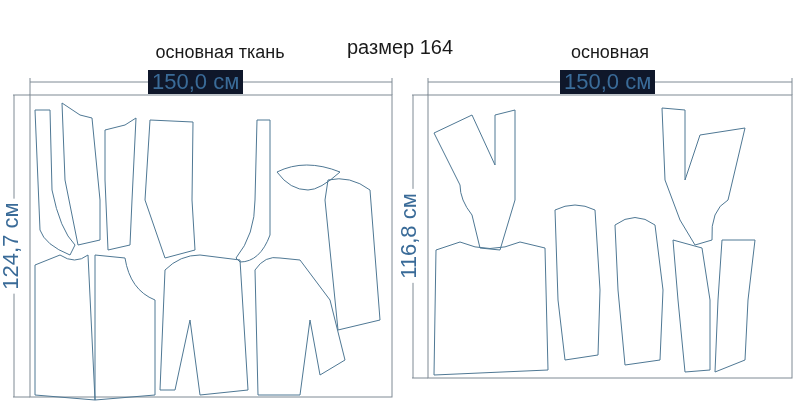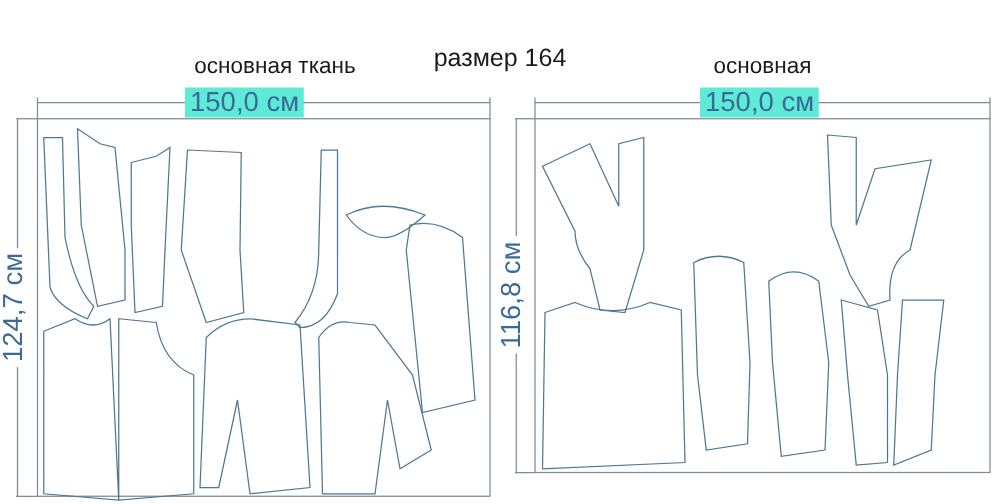--- a/index.html
+++ b/index.html
@@ -1,19 +1,19 @@
 <!DOCTYPE html>
 <html><head>
 <meta charset="utf-8">
 <style>
   html, body { margin: 0; padding: 0; background: #ffffff; }
   body { width: 800px; height: 403px; position: relative; overflow: hidden; font-family: "Liberation Sans", sans-serif; }
   .title { position: absolute; left: 0; width: 800px; top: 4px; text-align: center; font-size: 20px; color: #1a1a1a; margin-top: 32px; }
   .sub { position: absolute; top: 42px; font-size: 18px; color: #1a1a1a; text-align: center; }
-  .dim { position: absolute; font-size: 22px; color: #3a6b98; background: #5eead4; padding: 0 4px; line-height: 24px; }
+  .dim { position: absolute; font-size: 22px; color: #3a6b98; background: #0f172a; padding: 0 4px; line-height: 24px; }
   .vdim { position: absolute; font-size: 22px; color: #3a6b98; background: #fff; transform-origin: center; white-space: nowrap; padding: 0 4px; line-height: 24px; }
   svg { position: absolute; left: 0; top: 0; }
 </style>
 </head>
 <body>
 
 <div class="title">размер 164</div>
 <div class="sub" style="left:110px;width:220px;">основная ткань</div>
 <div class="sub" style="left:500px;width:220px;">основная</div>
 

